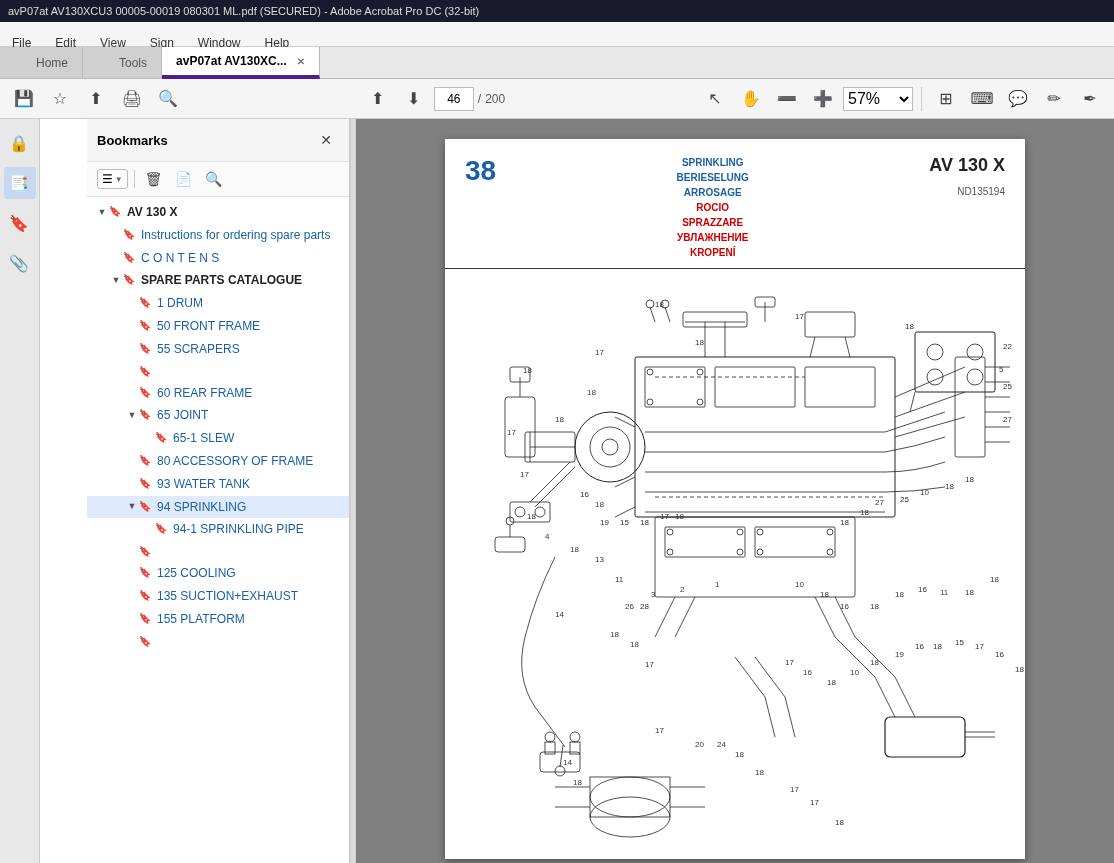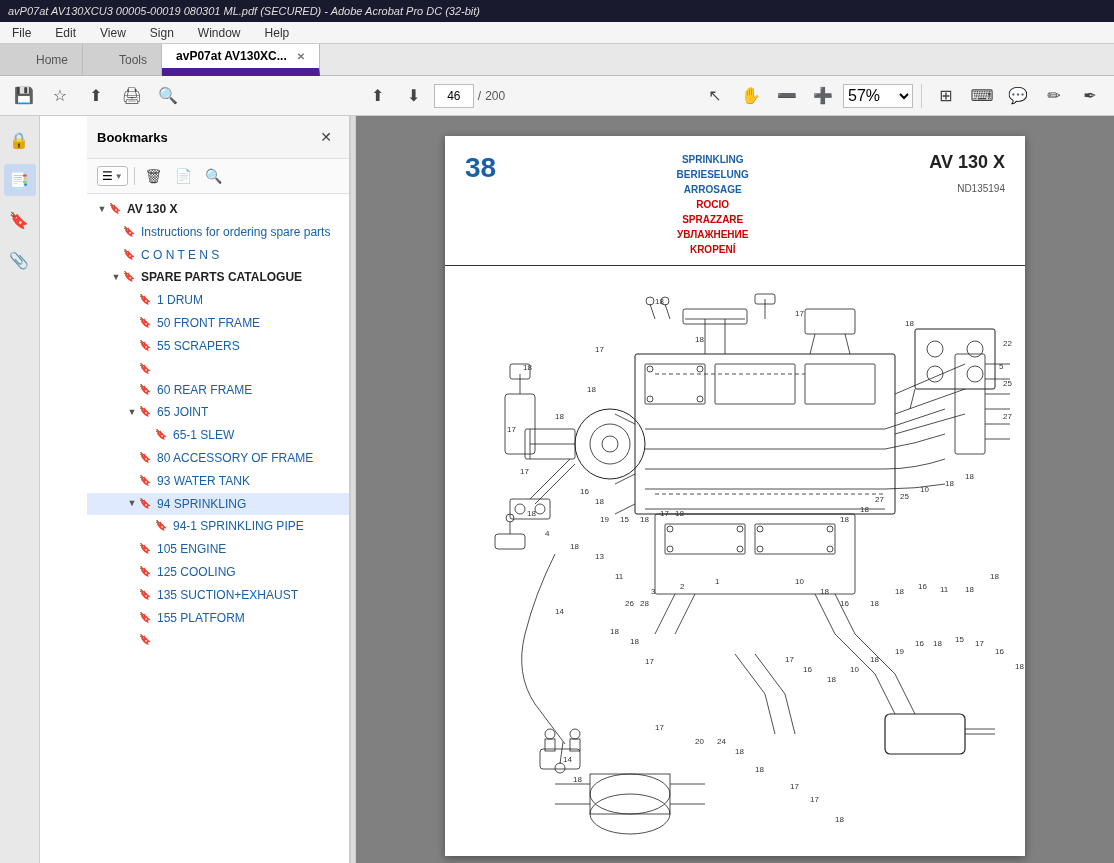--- a/index.html
+++ b/index.html
@@ -8,32 +8,30 @@
     
     #title-bar {
       background: #1a1a2e;
       color: #ccc;
       font-size: 11px;
       padding: 4px 8px;
       display: flex;
       align-items: center;
       gap: 8px;
       height: 22px;
-      font-style: italic;
     }
     #title-bar span { color: #ddd; }
 
     
     #menu-bar {
       background: #f5f5f5;
       border-bottom: 1px solid #ccc;
       display: flex;
-      align-items: center;
       height: 22px;
-      padding: 5px 8px;
+      padding: 12px 8px;
       gap: 16px;
     }
     .menu-item {
       font-size: 12px;
       color: #333;
       cursor: pointer;
       padding: 2px 4px;
     }
 
     
@@ -48,21 +46,21 @@
       display: flex;
       align-items: center;
       padding: 0 14px;
       font-size: 12px;
       cursor: pointer;
       border-right: 1px solid #bbb;
       gap: 6px;
     }
     .tab.active {
       background: #fff;
-      border-bottom: 8px solid #4c1d95;
+      border-bottom: 4px solid #4c1d95;
       margin-bottom: -1px;
       font-weight: 600;
     }
     .tab.inactive { background: #d0d0d0; color: #555; padding-left: 36px; }
     .tab-close { font-size: 10px; color: #777; cursor: pointer; margin-left: 4px; }
 
     
     #toolbar {
       background: #f5f5f5;
       border-bottom: 1px solid #ccc;
@@ -460,21 +458,20 @@
           <span class="bm-label">94 SPRINKLING</span>
         </div>
         <div class="bm-item bm-indent-3">
           <span class="bm-expand-btn"></span>
           <span class="bm-icon" style="font-size: 10px;">🔖</span>
           <span class="bm-label">94-1 SPRINKLING PIPE</span>
         </div>
         <div class="bm-item bm-indent-2">
           <span class="bm-expand-btn"></span>
           <span class="bm-icon" style="font-size: 10px;">🔖</span>
-          <span class="bm-label">105 ENGINE</span>
         </div>
         <div class="bm-item bm-indent-2">
           <span class="bm-expand-btn"></span>
           <span class="bm-icon" style="font-size: 10px;">🔖</span>
           <span class="bm-label">125 COOLING</span>
         </div>
         <div class="bm-item bm-indent-2">
           <span class="bm-expand-btn"></span>
           <span class="bm-icon" style="font-size: 10px;">🔖</span>
           <span class="bm-label">135 SUCTION+EXHAUST</span>

